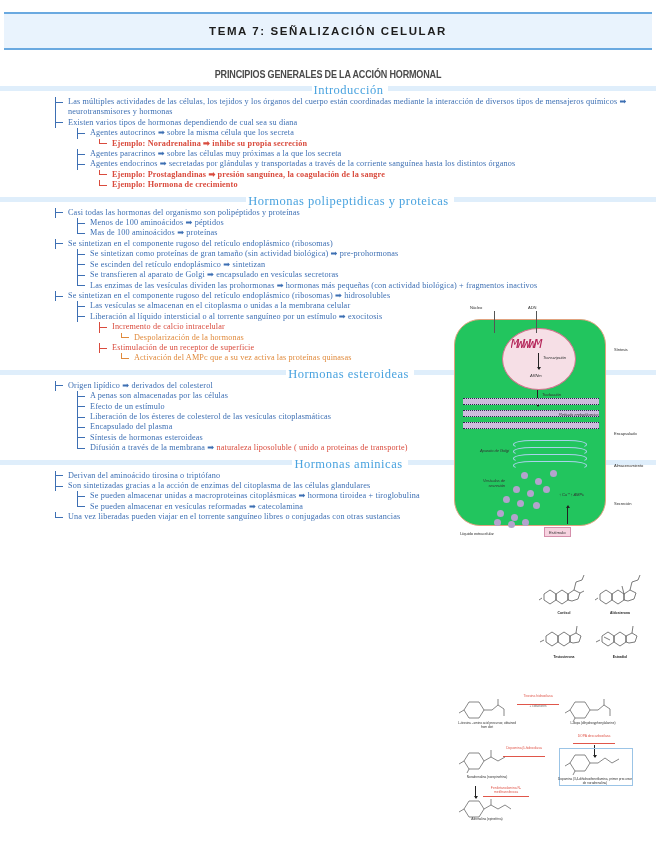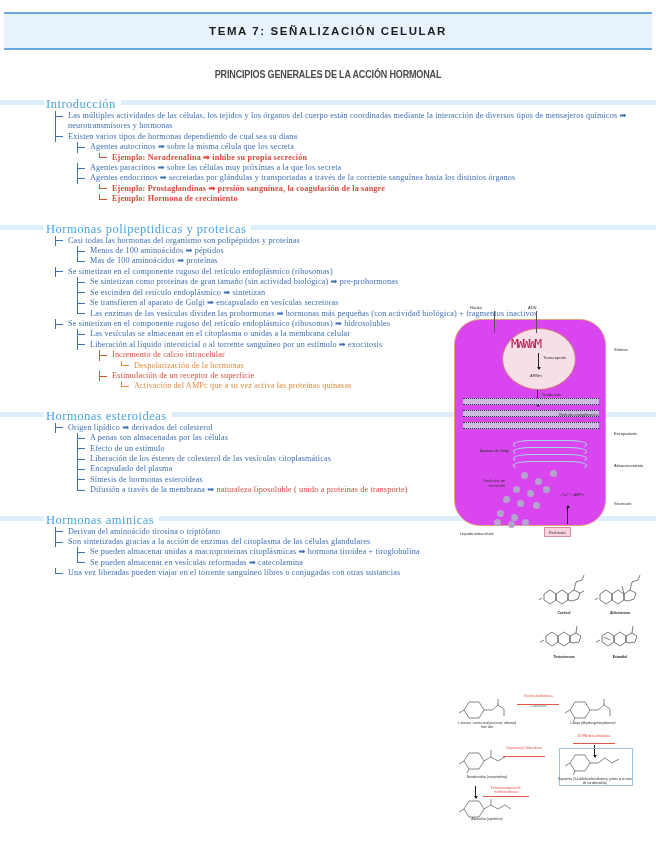--- a/index.html
+++ b/index.html
@@ -33,22 +33,22 @@
     font-family:"Liberation Sans Narrow","Liberation Sans", sans-serif;
     font-weight:bold;
     font-size:11px;
     letter-spacing:-0.2px;
     color:#4a4a4a;
     transform:scaleX(0.82);
   }
   
   .sec-head{
     position:relative;
-    margin-top:14px;
     height:15px;
+    text-align:center;
   }
   .sec-head .bar{
     position:absolute;left:0;right:0;top:6px;height:5px;
     background:#dfeefb;
   }
   .sec-head .txt{
     position:relative;
     margin-left:44px;
     display:inline-block;
     background:#ffffff;
@@ -87,21 +87,21 @@
   .lvl3{margin-left:22px;}
   .blue{color:#3d6fb3;}
   .red{color:#d94b3d;}
   .orange{color:#e08a3c;}
   
   .fig{position:absolute;}
   
   #cellfig{left:432px;top:305px;width:216px;height:250px;}
   .cellbody{
     position:absolute;left:22px;top:14px;width:150px;height:205px;
-    background:#d946ef;border:1.6px solid #e0a27f;border-radius:26px;
+    background:#22c55e;border:1.6px solid #e0a27f;border-radius:26px;font-style:italic;
   }
   .nucleus{
     position:absolute;left:47px;top:8px;width:72px;height:60px;
     background:#f6dfe6;border:1.3px solid #d4738e;border-radius:50%;
   }
   .dna{
     position:absolute;left:8px;top:8px;width:56px;height:13px;
     color:#b5275a;font-size:13px;font-family:"DejaVu Sans Mono",monospace;
     letter-spacing:-2px;overflow:hidden;line-height:13px;
   }

